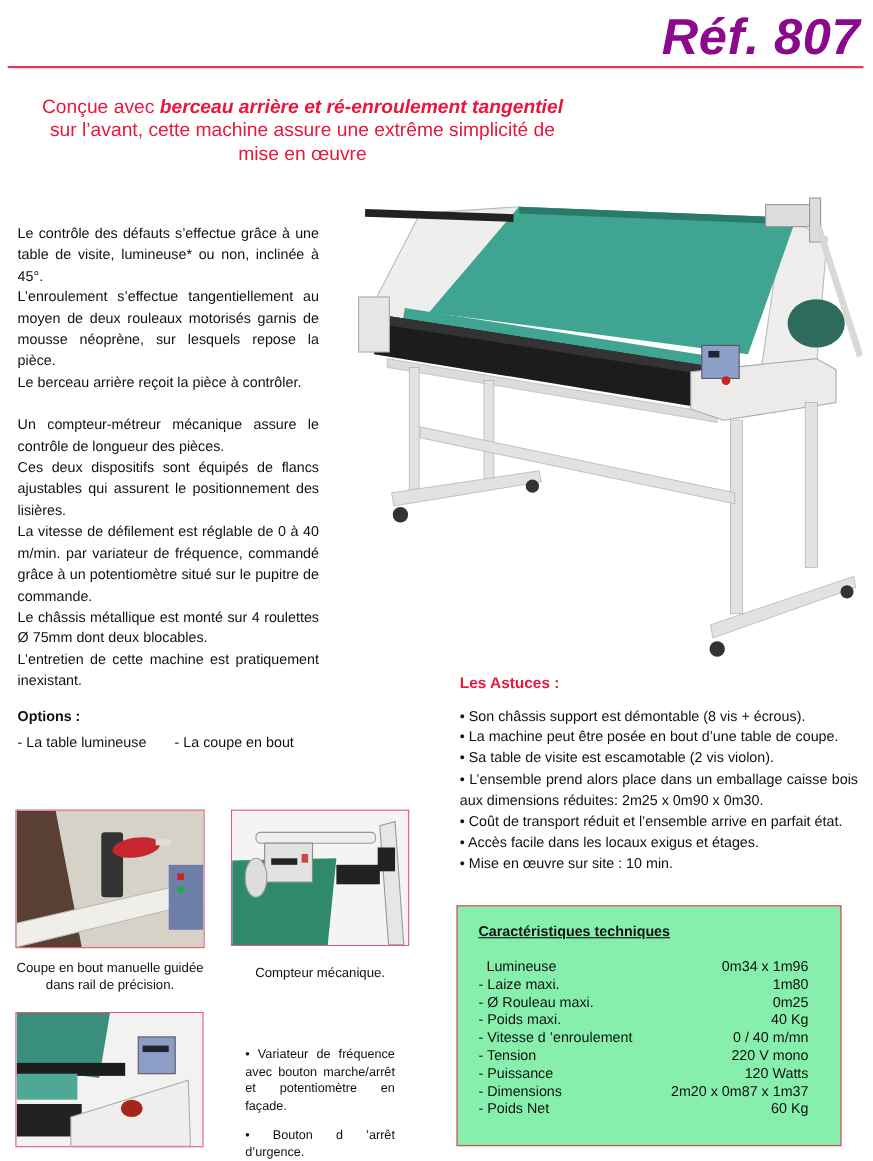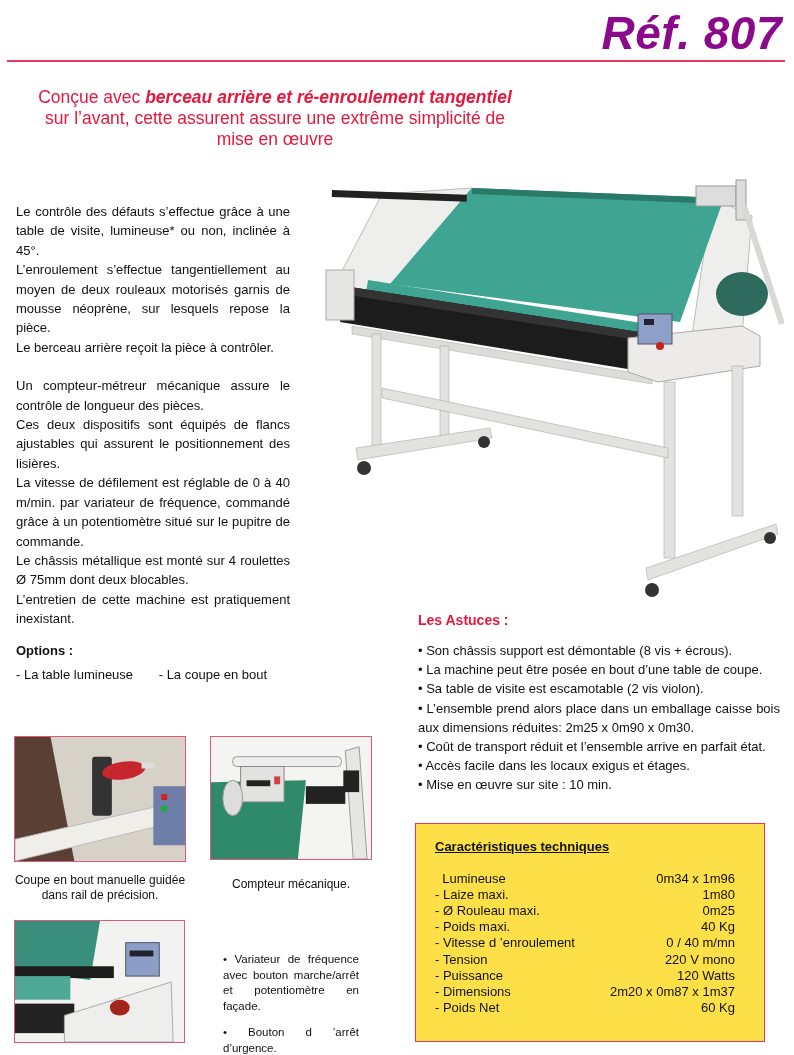--- a/index.html
+++ b/index.html
@@ -74,42 +74,42 @@
   .cap2 { left: 210px; top: 877px; width: 162px; }
 
   .photo3-notes {
     position: absolute; left: 212px; top: 941px; width: 158px;
     font-size: 11.5px; line-height: 15.5px; text-align: justify; color: #111;
   }
   .photo3-notes p { margin: 11px; }
 
   .spec-box {
     position: absolute; left: 415px; top: 823px; width: 350px; height: 219px;
-    border: 1.5px solid #e8375a; background: #fde047;
+    border: 1.5px solid #e8375a; background: #86efac;
   }
   .spec-title {
     position: absolute; left: 19px; top: 15px; font-size: 13px; font-weight: bold;
     text-decoration: underline;
   }
   .spec-table {
     position: absolute; left: 19px; top: 47px; width: 300px;
     font-size: 13px; border-collapse: collapse;
   }
   .spec-table td { padding: 0; height: 16.1px; line-height: 16px; white-space: nowrap; }
   .spec-table td.val { text-align: right; }
 </style>
 </head>
 <body>
 
 <div class="title">Réf. 807</div>
 <div class="header-rule"></div>
 
 <div class="intro">
   <div><span>Conçue avec </span><b>berceau arrière et  ré-enroulement tangentiel</b></div>
-  <div>sur  l’avant, cette assurent assure  une extrême  simplicité  de</div>
+  <div>sur  l’avant, cette machine assure  une extrême  simplicité  de</div>
   <div>mise  en œuvre</div>
 </div>
 
 <div class="body-text">
   <p>Le contrôle des défauts s’effectue grâce à une table de visite, lumineuse* ou non, inclinée à 45°.</p>
   <p>L’enroulement s’effectue tangentiellement au moyen de deux rouleaux motorisés garnis de mousse néoprène, sur lesquels repose la pièce.</p>
   <p>Le berceau arrière reçoit la pièce à contrôler.</p>
   <div class="gap"></div>
   <p>Un  compteur-métreur mécanique assure le contrôle de longueur des pièces.</p>
   <p>Ces deux dispositifs sont équipés de flancs ajustables qui assurent le positionnement des lisières.</p>

